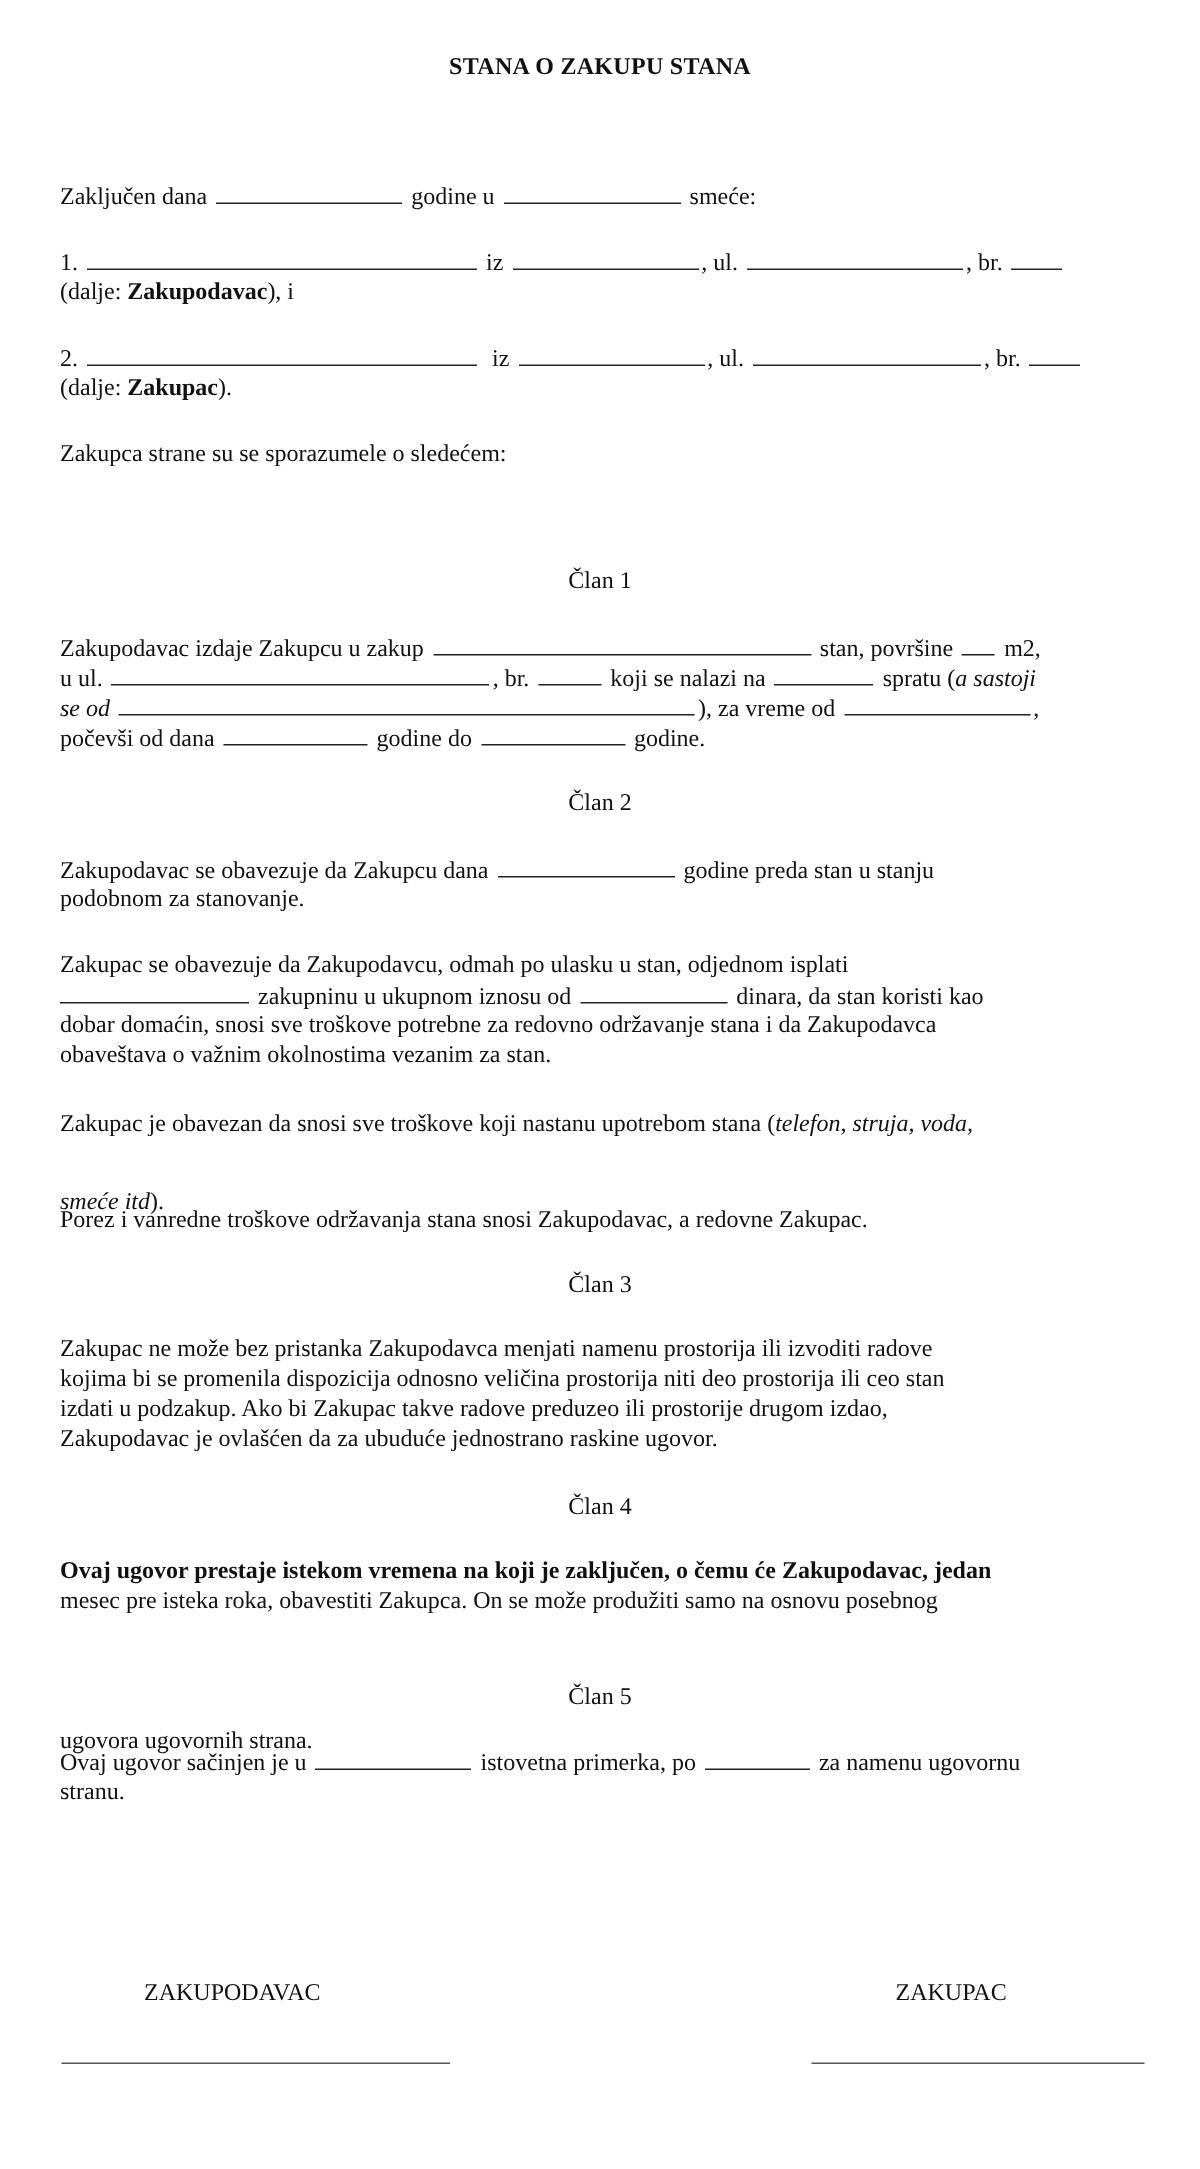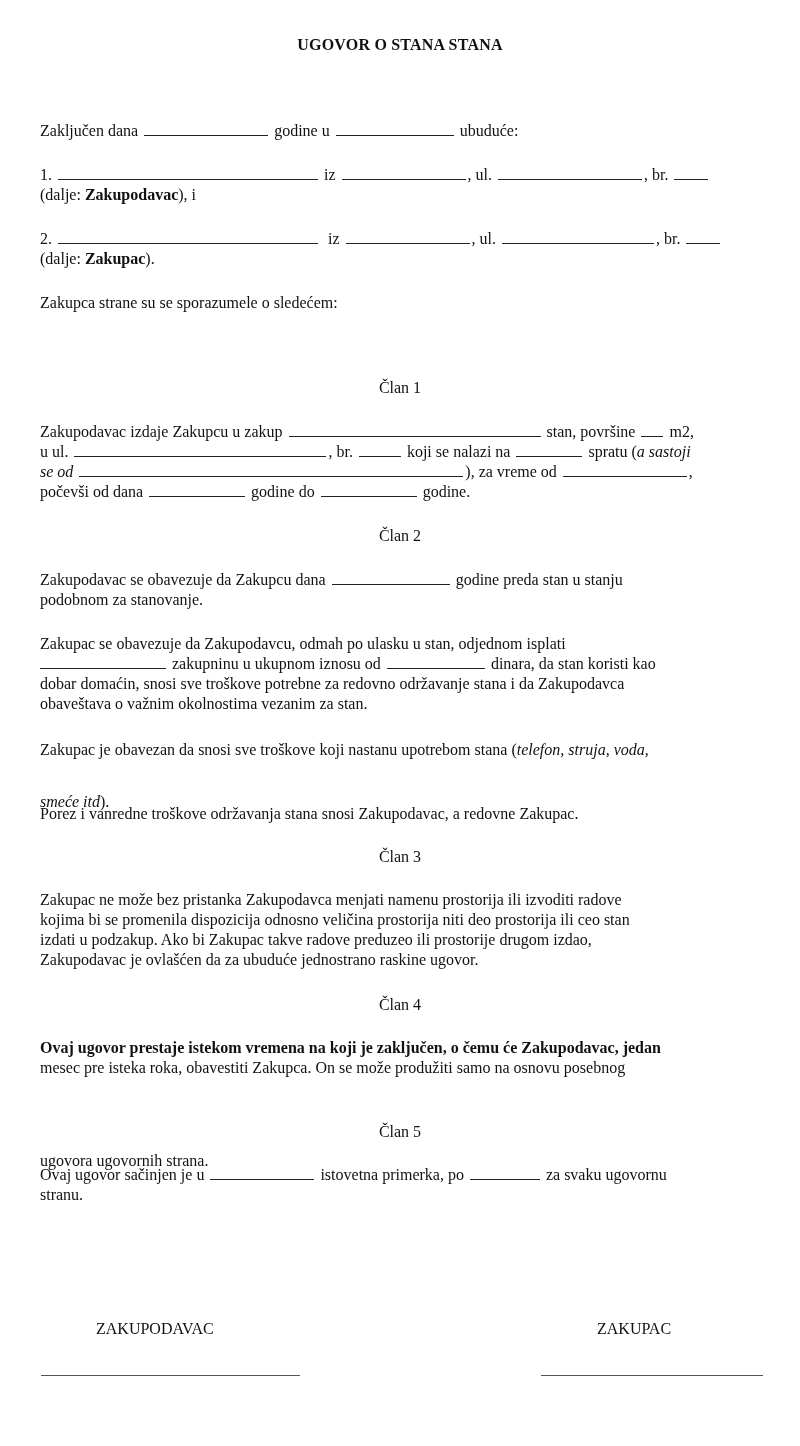--- a/index.html
+++ b/index.html
@@ -14,28 +14,28 @@
   .blank { display: inline-block; border-bottom: 1px solid #222; height: 14px; vertical-align: baseline; margin: 0 2px; }
   .heading { position: absolute; left: 0; width: 800px; text-align: center; }
   i { font-style: italic; }
   b { font-weight: bold; }
   .sig-label { position: absolute; top: 1319px; }
   .sig-line { position: absolute; top: 1375px; height: 0; border-top: 1px solid #555; }
 </style>
 </head>
 <body>
 
-<div class="abs title">UGOVOR O STANA STANA</div>
+<div class="abs title">STANA O ZAKUPU STANA</div>
 
 <div class="line" style="top:121px;">
   <span>Zaključen dana</span>
   <span class="blank" style="width:124px;"></span>
   <span>godine u</span>
   <span class="blank" style="width:118px;"></span>
-  <span>ubuduće:</span>
+  <span>smeće:</span>
 </div>
 
 <div class="line" style="top:165px;">
   <span>1.</span>
   <span class="blank" style="width:260px;"></span>
   <span>iz</span>
   <span class="blank" style="width:124px;"></span><span>, ul.</span>
   <span class="blank" style="width:144px;"></span><span>, br.</span>
   <span class="blank" style="width:34px;"></span>
 </div>
@@ -123,20 +123,20 @@
 <div class="line" style="top:1038px;font-weight:bold;">Ovaj ugovor prestaje istekom vremena na koji je zaključen, o čemu će Zakupodavac, jedan</div>
 <div class="line" style="top:1058px;">mesec pre isteka roka, obavestiti Zakupca. On se može produžiti samo na osnovu posebnog</div>
 <div class="line" style="top:1107px;margin-top:44px;">ugovora ugovornih strana.</div>
 
 <div class="heading" style="top:1122px;">Član 5</div>
 <div class="line" style="top:1165px;">
   <span>Ovaj ugovor sačinjen je u</span>
   <span class="blank" style="width:104px;"></span>
   <span>istovetna primerka, po</span>
   <span class="blank" style="width:70px;"></span>
-  <span>za svaku ugovornu</span>
+  <span>za namenu ugovornu</span>
 </div>
 <div class="line" style="top:1185px;">stranu.</div>
 
 <div class="sig-label" style="left:96px;">ZAKUPODAVAC</div>
 <div class="sig-label" style="left:597px;">ZAKUPAC</div>
 <div class="sig-line" style="left:41px; width:259px;"></div>
 <div class="sig-line" style="left:541px; width:222px;"></div>
 
 </body></html>

